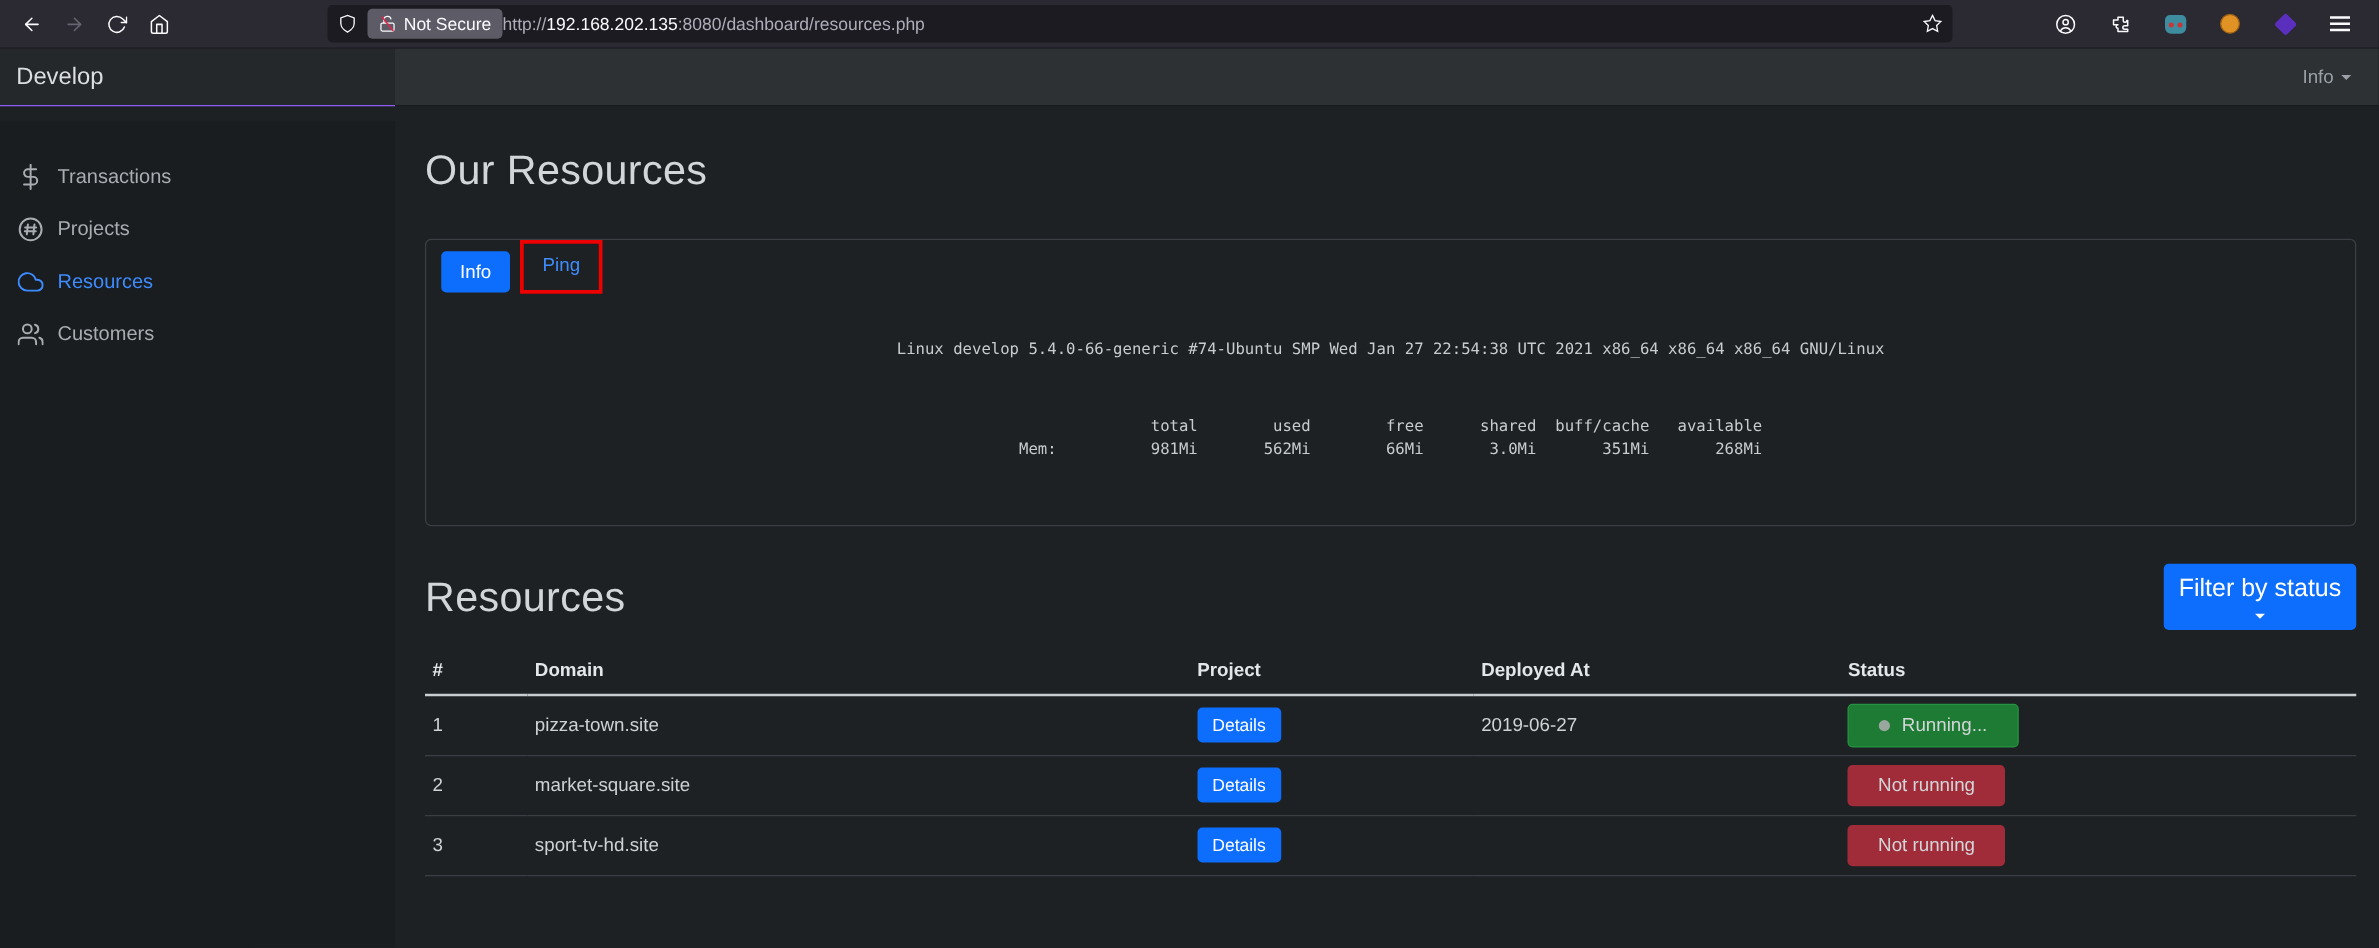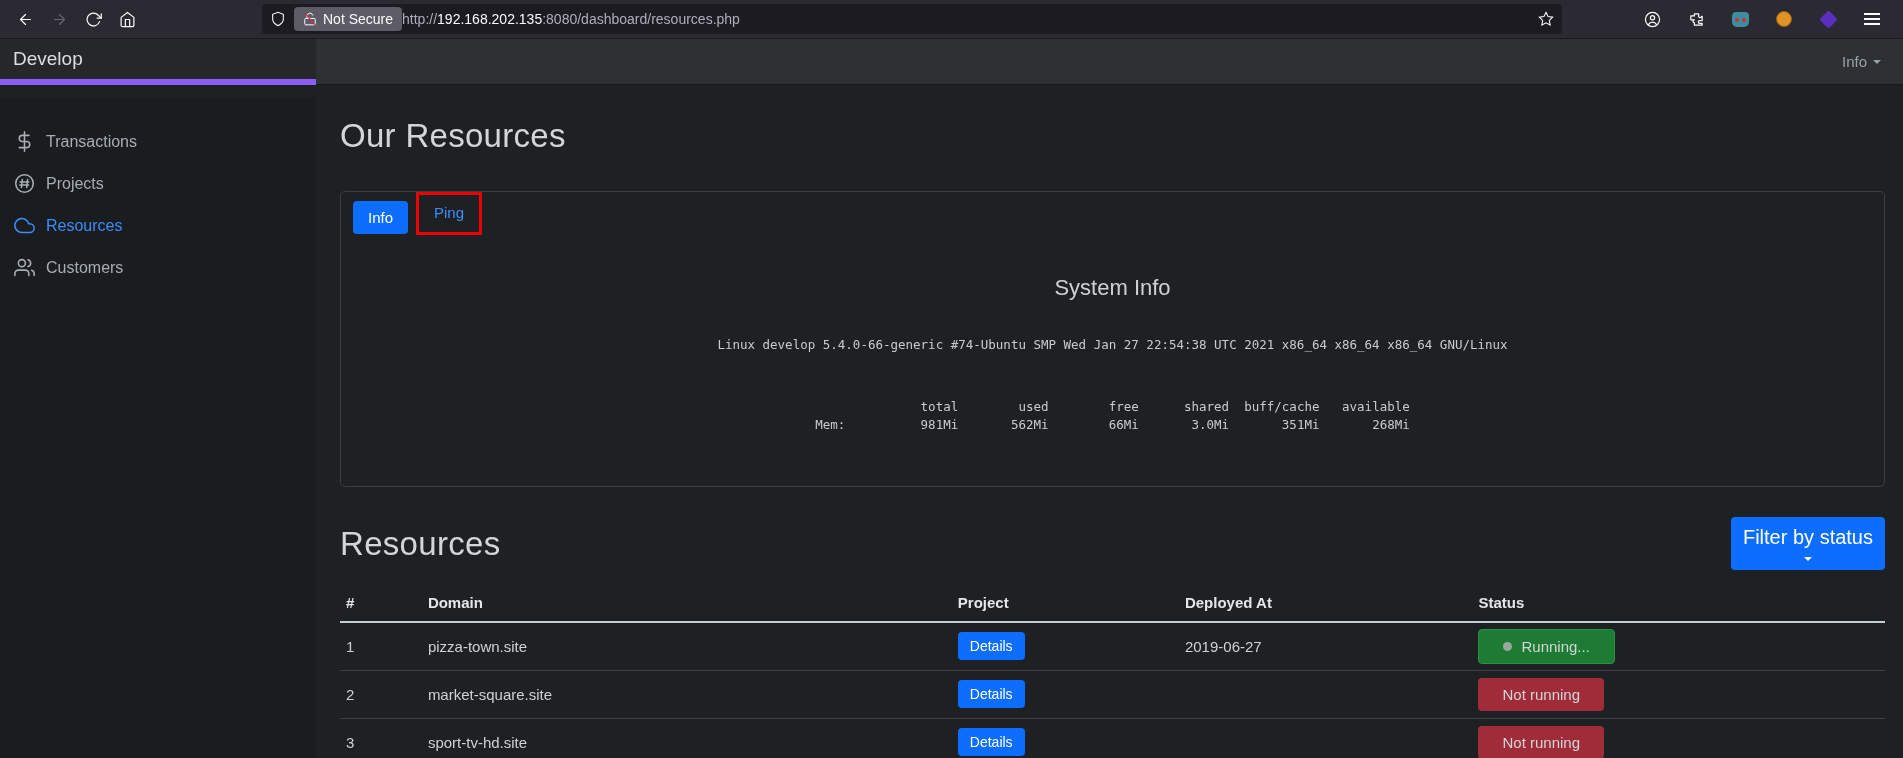--- a/index.html
+++ b/index.html
@@ -32,21 +32,21 @@
               border-radius:50%; background:#c33; }
   .ext-robot::before { left:3px; } .ext-robot::after { right:3px; }
   .ext-ball { width:16px; height:16px; border-radius:50%; background:#e09224; border:1px solid #9a5f12; }
   .ext-diamond { width:13px; height:13px; background:#5b2fbe; transform:rotate(45deg); border-radius:2px; }
   .hamburger { display:flex; flex-direction:column; gap:3px; }
   .hamburger span { display:block; width:16px; height:2px; background:#fbfbfe; }
 
   
   .topbar { height:46px; display:flex; }
   .brand-area { width:316px; background:#24282b; display:flex; align-items:center;
-                padding-left:13px; border-bottom:6px solid #8b5cf6; }
+                padding-left:13px; border-bottom:1px solid #8b5cf6; }
   .brand { color:#dcdedf; font-size:19px; }
   .topnav { flex:1; background:#2d3134; display:flex; align-items:center; justify-content:flex-end;
             padding-right:22px; border-bottom:1px solid #17191c; }
   .info-dd { color:#9aa0a5; font-size:15px; display:flex; align-items:center; gap:6px; cursor:pointer; }
   .caret { width:0; height:0; border-left:4px solid transparent; border-right:4px solid transparent;
            border-top:4px solid currentColor; display:inline-block; }
 
   
   .body-row { display:flex; height:673px;margin-top:12px; }
   .sidebar { width:316px; background:#1a1d20; padding-top:26px; flex:0 0 auto; }
@@ -227,21 +227,20 @@
     <h1 class="page-h">Our Resources</h1>
 
     <div class="card">
       <div class="tabs">
         <button class="tab-btn tab-info">Info</button>
         <span class="ping-wrap">
           <button class="tab-btn tab-ping">Ping</button>
         </span>
       </div>
       <div class="sysinfo">
-        <div class="sysinfo-title">System Info</div>
         <div class="mono uname">Linux develop 5.4.0-66-generic #74-Ubuntu SMP Wed Jan 27 22:54:38 UTC 2021 x86_64 x86_64 x86_64 GNU/Linux</div>
         <div class="mono mem"><div>              total        used        free      shared  buff/cache   available</div><div>Mem:          981Mi       562Mi        66Mi       3.0Mi       351Mi       268Mi</div></div>
       </div>
     </div>
 
     <div class="res-head">
       <h1 class="page-h" style="margin:0">Resources</h1>
       <button class="btn-primary filter-btn">
         <span>Filter by status</span>
         <span class="caret"></span>

